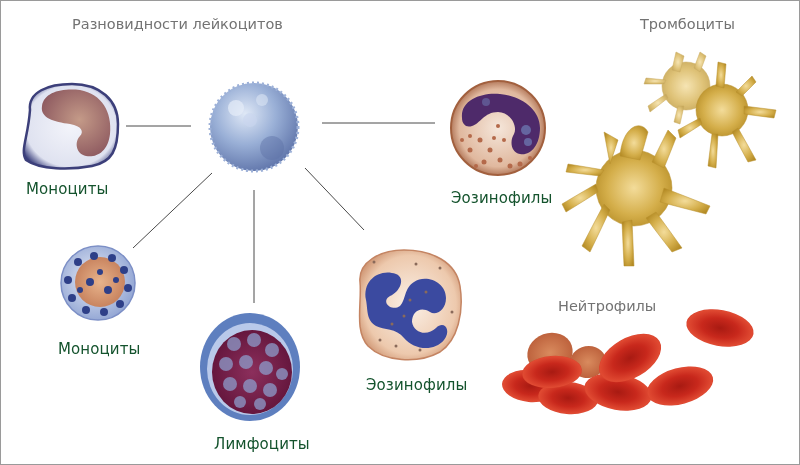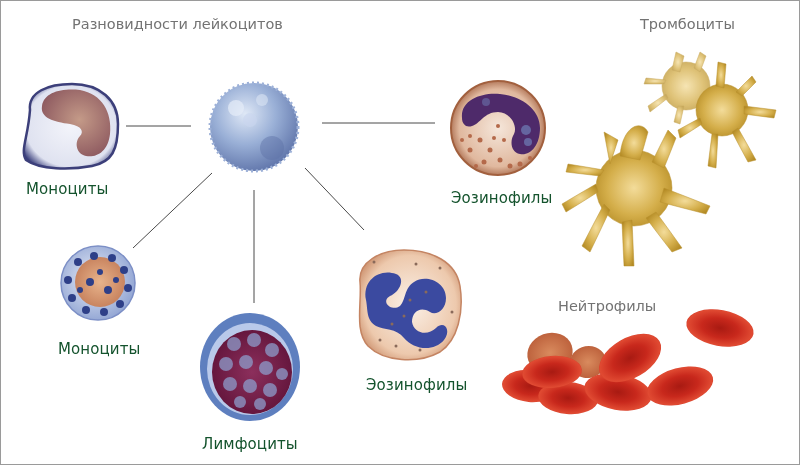--- a/index.html
+++ b/index.html
@@ -220,14 +220,14 @@
   </g>
 </svg>
 
 <div class="heading" style="left:72px; top:16px;">Разновидности лейкоцитов</div>
 <div class="heading" style="left:640px; top:16px;">Тромбоциты</div>
 <div class="heading" style="left:558px; top:298px;">Нейтрофилы</div>
 
 <div class="label" style="left:26px; top:180px;">Моноциты</div>
 <div class="label" style="left:451px; top:189px;">Эозинофилы</div>
 <div class="label" style="left:58px; top:340px;">Моноциты</div>
-<div class="label" style="left:202px; top:435px;">Лимфоциты</div>
+<div class="label" style="left:214px; top:435px;">Лимфоциты</div>
 <div class="label" style="left:366px; top:376px;">Эозинофилы</div>
 
 </body></html>

